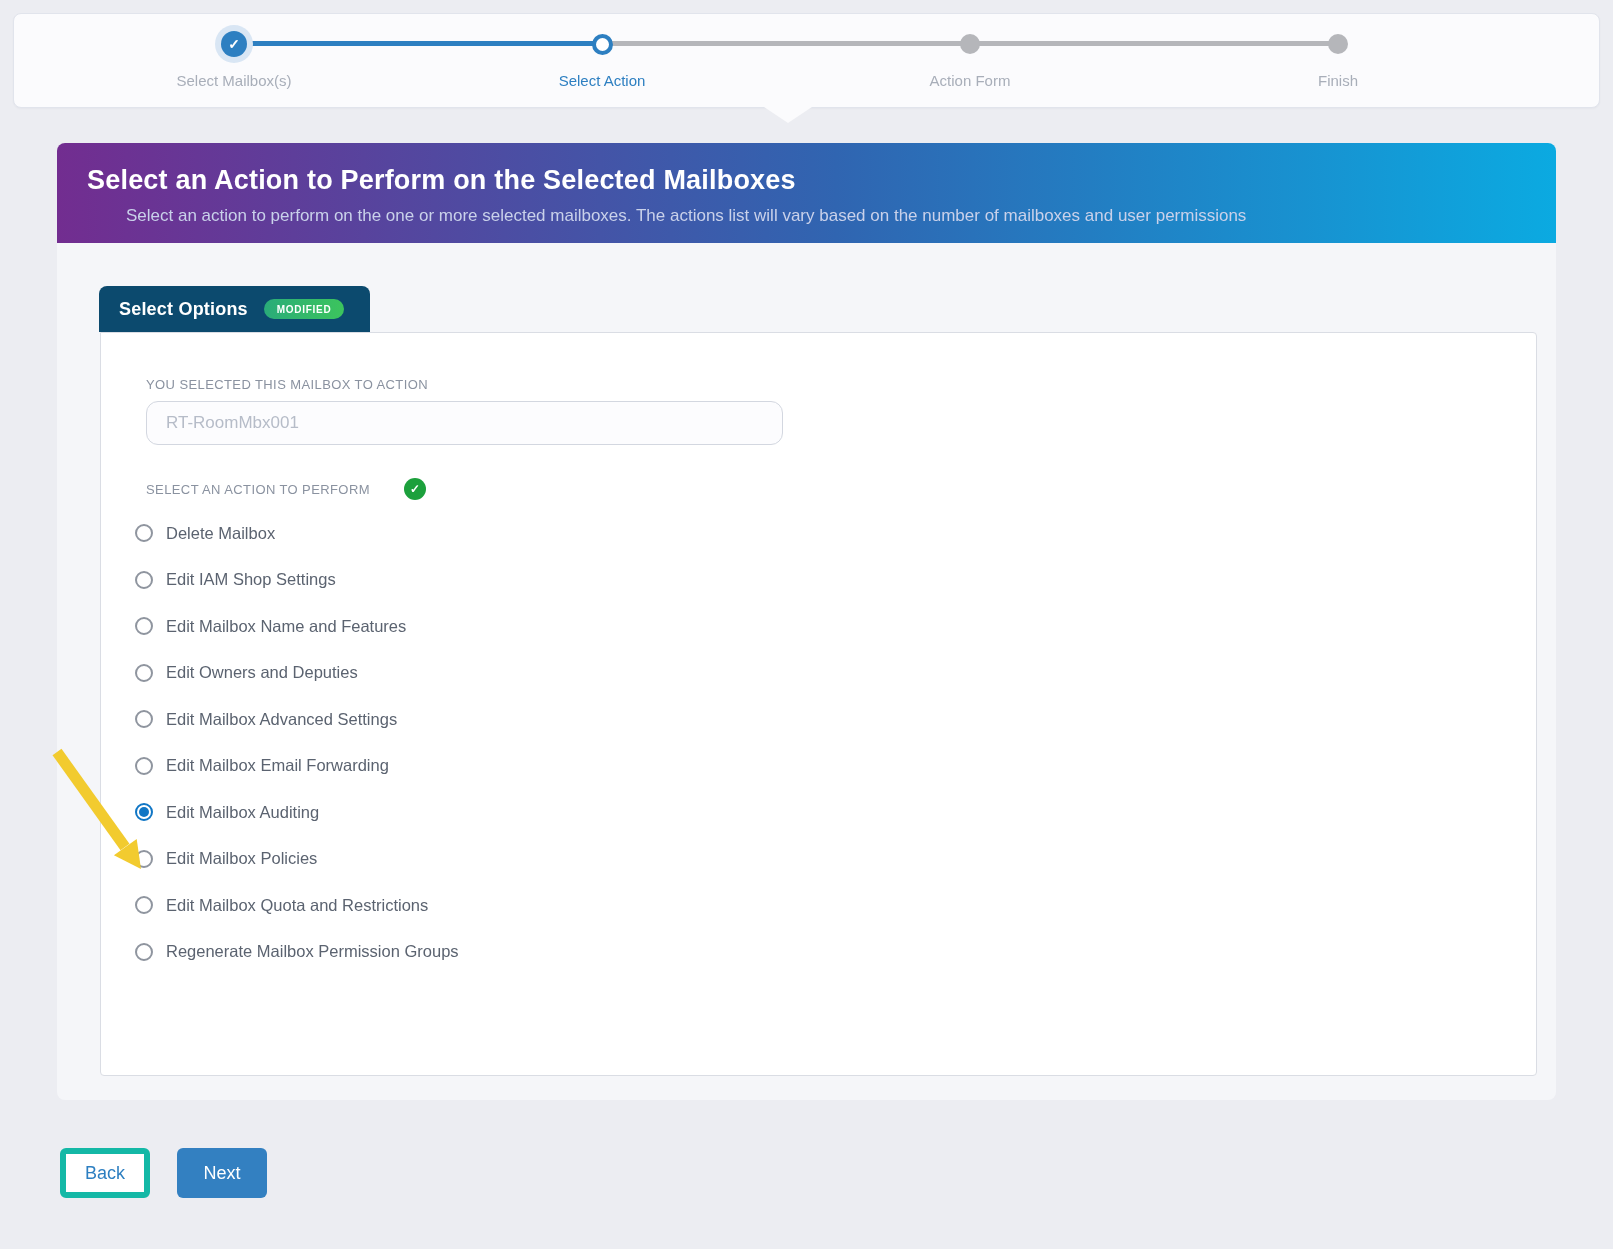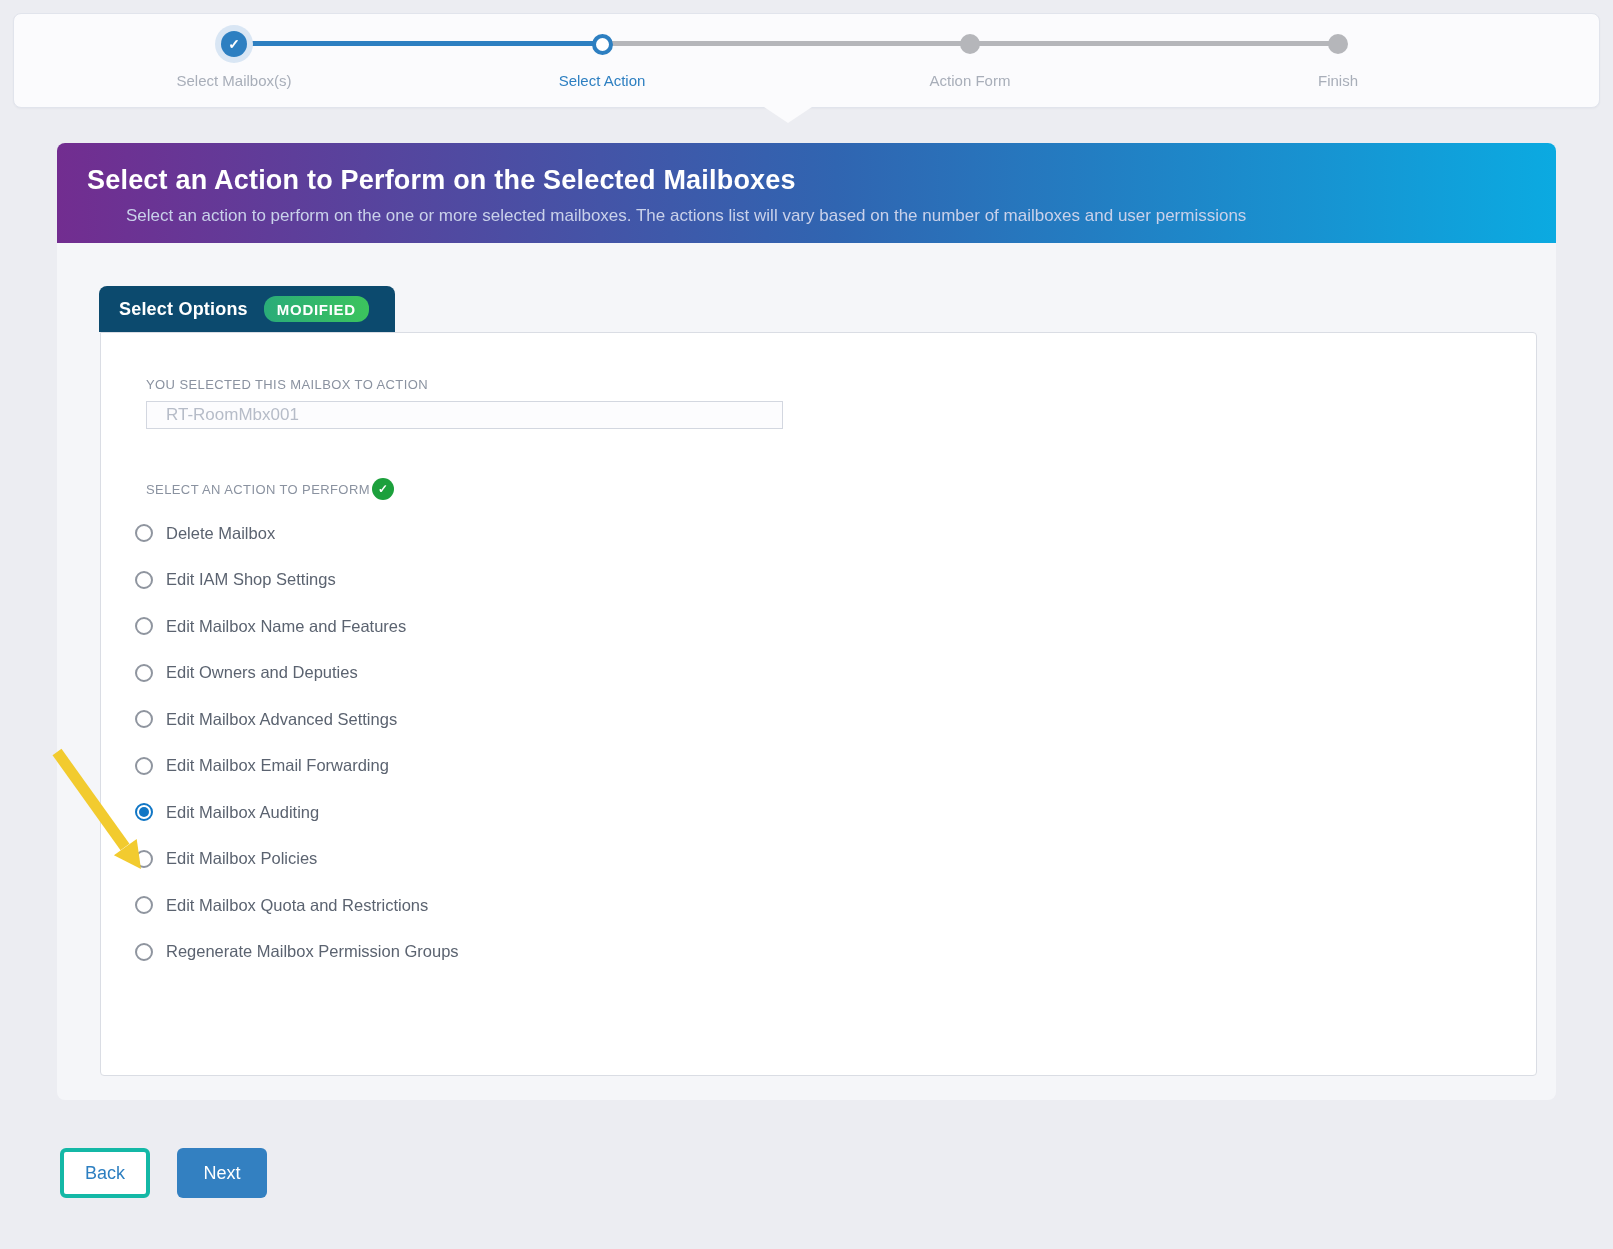--- a/index.html
+++ b/index.html
@@ -61,41 +61,41 @@
   }
   .tab {
     position:absolute; left:42px; top:143px; height:46px;
     background:#0c4a6e; border-radius:8px 8px 0 0;
     display:flex; align-items:center; gap:16px; padding:0 26px 0 20px;
     z-index:2;
   }
   .tab-label { color:#fff; font-size:18px; font-weight:bold; letter-spacing:.2px; }
   .badge {
     background:linear-gradient(90deg,#2aac79 0%, #3cc45d 100%);
-    color:#fff; font-size:15px; font-weight:bold; letter-spacing:.7px;
+    color:#fff; font-size:10px; font-weight:bold; letter-spacing:.7px;
     padding:5px 13px 4px; border-radius:12px;
   }
   .form-card {
     position:absolute; left:43px; top:189px; width:1437px; height:744px;
     background:#ffffff; border:1px solid #dadde4; border-radius:0 4px 4px 4px;
     z-index:1;
   }
   .field-label {
     position:absolute; left:45px; top:44px;
     font-size:13px; color:#8a92a0; letter-spacing:.4px;
   }
   .mailbox-input {
-    position:absolute; left:45px; top:68px; width:637px; height:28px;
-    border:1px solid #d3d7e0; border-radius:0; background:#fcfcfe;
+    position:absolute; left:45px; top:68px; width:637px; height:44px;
+    border:1px solid #d3d7e0; border-radius:12px; background:#fcfcfe;
     color:#b6bcc8; font-size:17px; padding:0 19px;
     font-family:"Liberation Sans", sans-serif; outline:none;
   }
   .action-label-row {
     position:absolute; left:45px; top:145px;
-    display:flex; align-items:center; gap:2px;
+    display:flex; align-items:center; gap:34px;
   }
   .action-label { font-size:13px; color:#8a92a0; letter-spacing:.4px; }
   .check-badge {
     width:22px; height:22px; border-radius:50%; background:#1ca03c;
     color:#fff; font-size:12px; font-weight:bold;
     display:flex; align-items:center; justify-content:center;
   }
   .options { position:absolute; left:34px; top:177px; right:40px; }
   .option { display:flex; align-items:center; gap:13px; height:46.5px; cursor:pointer; }
   .radio {
@@ -108,21 +108,21 @@
     border-radius:50%; background:#1076c5;
   }
   .option-label { font-size:16.5px; color:#5b6370; }
 
   
   .btn {
     position:absolute; top:1148px; width:90px; height:50px;
     border-radius:6px; font-size:18px; cursor:pointer;
     font-family:"Liberation Sans", sans-serif;
   }
-  .btn-back { left:60px; background:#ffffff; border:4px solid #14b8a6; color:#2d7fc1; }
+  .btn-back { left:60px; background:#ffffff; border:6px solid #14b8a6; color:#2d7fc1; }
   .btn-next { left:177px; background:#3380c1; border:none; color:#ffffff; }
 
   
   .arrow-svg { position:absolute; left:40px; top:738px; z-index:5; pointer-events:none; }
 </style>
 </head>
 <body>
 
 <div class="stepper-card">
   <div class="track blue"></div>

